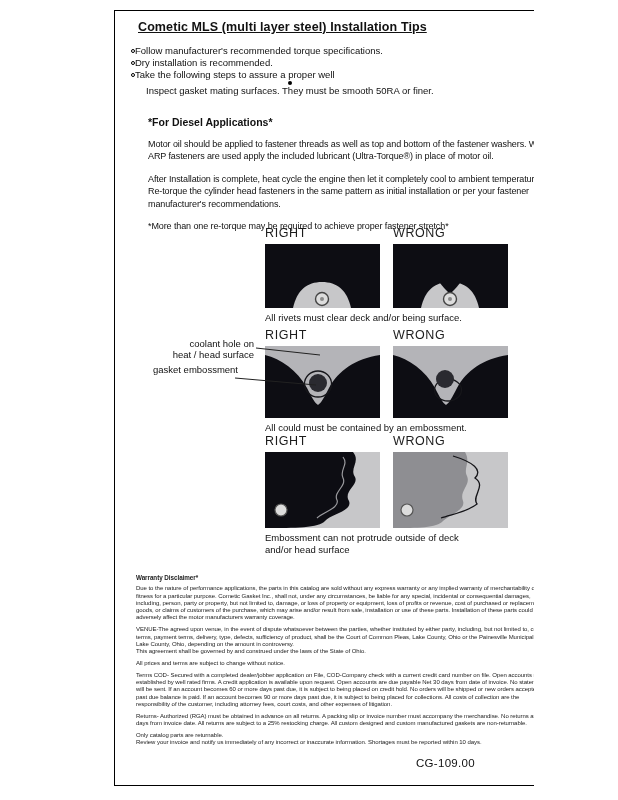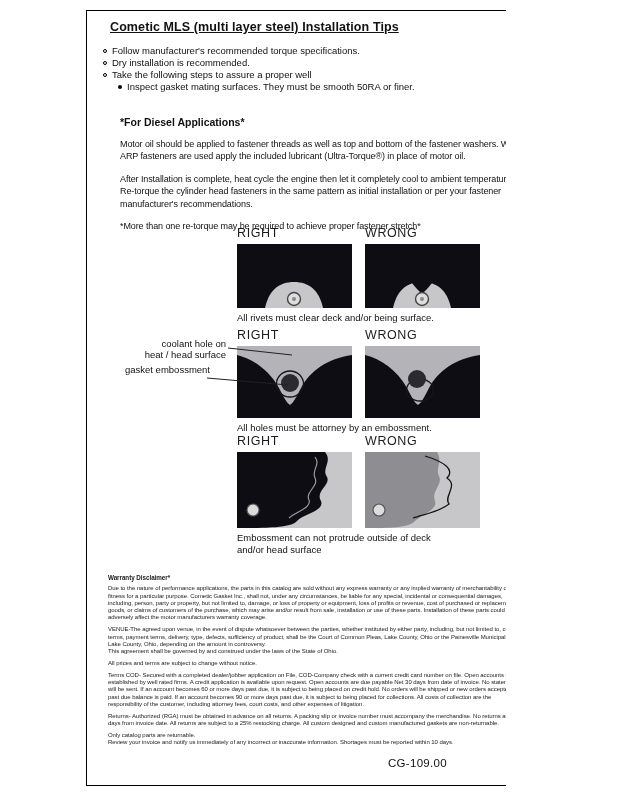--- a/index.html
+++ b/index.html
@@ -1,31 +1,31 @@
 <!DOCTYPE html>
 <html><head>
 <meta charset="utf-8">
 <style>
   * { margin:0; padding:0; box-sizing:border-box; }
   html,body { background:#ffffff; }
   .page {
     position:relative; width:506px; height:800px; background:#ffffff;
-    font-family:"Liberation Sans", sans-serif; color:#111; overflow:hidden;
+    font-family:"Liberation Sans", sans-serif; color:#111; overflow:hidden;margin-left:28px;
   }
   .frame {
     position:absolute; left:86px; top:10px; width:446px; height:776px;
     border:1.3px solid #000;
   }
   .title {
     position:absolute; left:110px; top:20px;
     font-size:12.5px; font-weight:bold; text-decoration:underline; letter-spacing:0.1px;
   }
   .tips { position:absolute; left:103px; top:45px; font-size:9.5px; line-height:12px; }
-  .tip { display:flex; align-items:center; gap:5px; }
-  .tip.sub { margin-left:15px; }
+  .tip { display:flex; align-items:center; }
+  .tip.sub { margin-left:15px;flex-direction:column; }
   .ring { width:4px; height:4px; border:1px solid #000; border-radius:50%; flex:none; }
   .dot  { width:4px; height:4px; background:#000; border-radius:50%; flex:none; }
 
   .diesel { position:absolute; left:120px; top:116px; width:406px; font-size:9px; line-height:12.5px; letter-spacing:-0.1px; }
   .diesel-heading { font-size:10.5px; font-weight:bold; letter-spacing:0; margin-bottom:9px; }
   .diesel p { margin-bottom:10px; }
 
   .diagram { position:absolute; left:237px; width:243px; }
   .d1 { top:226px; } .d2 { top:328px; } .d3 { top:434px; }
   .dlabels { display:flex; gap:13px; margin-bottom:3px; height:15px; }
@@ -116,21 +116,21 @@
         <ellipse cx="53" cy="38" rx="13.5" ry="13" fill="none" stroke="#16161a" stroke-width="1.3"></ellipse>
         <circle cx="53" cy="37" r="9" fill="#2a2a30"></circle>
       </svg>
       <svg class="panel" width="115" height="72" viewBox="0 0 115 72">
         <rect width="115" height="72" fill="#0d0d13"></rect>
         <path d="M0,0 H115 V9 C90,13 74,24 64,42 C59,52 56,57 53,59 C50,57 47,52 42,42 C32,24 16,13 0,9 Z" fill="#b4b4b8"></path>
         <ellipse cx="55" cy="44" rx="13.5" ry="11" fill="none" stroke="#16161a" stroke-width="1.3"></ellipse>
         <circle cx="52" cy="33" r="9" fill="#2a2a30"></circle>
       </svg>
     </div>
-    <div class="caption">All holes must be attorney by an embossment.</div>
+    <div class="caption">All could must be contained by an embossment.</div>
   </div>
 
   <div class="ann ann1">
     <div>coolant hole on</div>
     <div>heat / head surface</div>
   </div>
   <div class="ann ann2">gasket embossment</div>
   <svg class="connector" width="95" height="50" viewBox="0 0 95 50">
     <line x1="23" y1="6" x2="87" y2="13" stroke="#222" stroke-width="1"></line>
     <line x1="2" y1="36" x2="83" y2="43" stroke="#222" stroke-width="1"></line>

